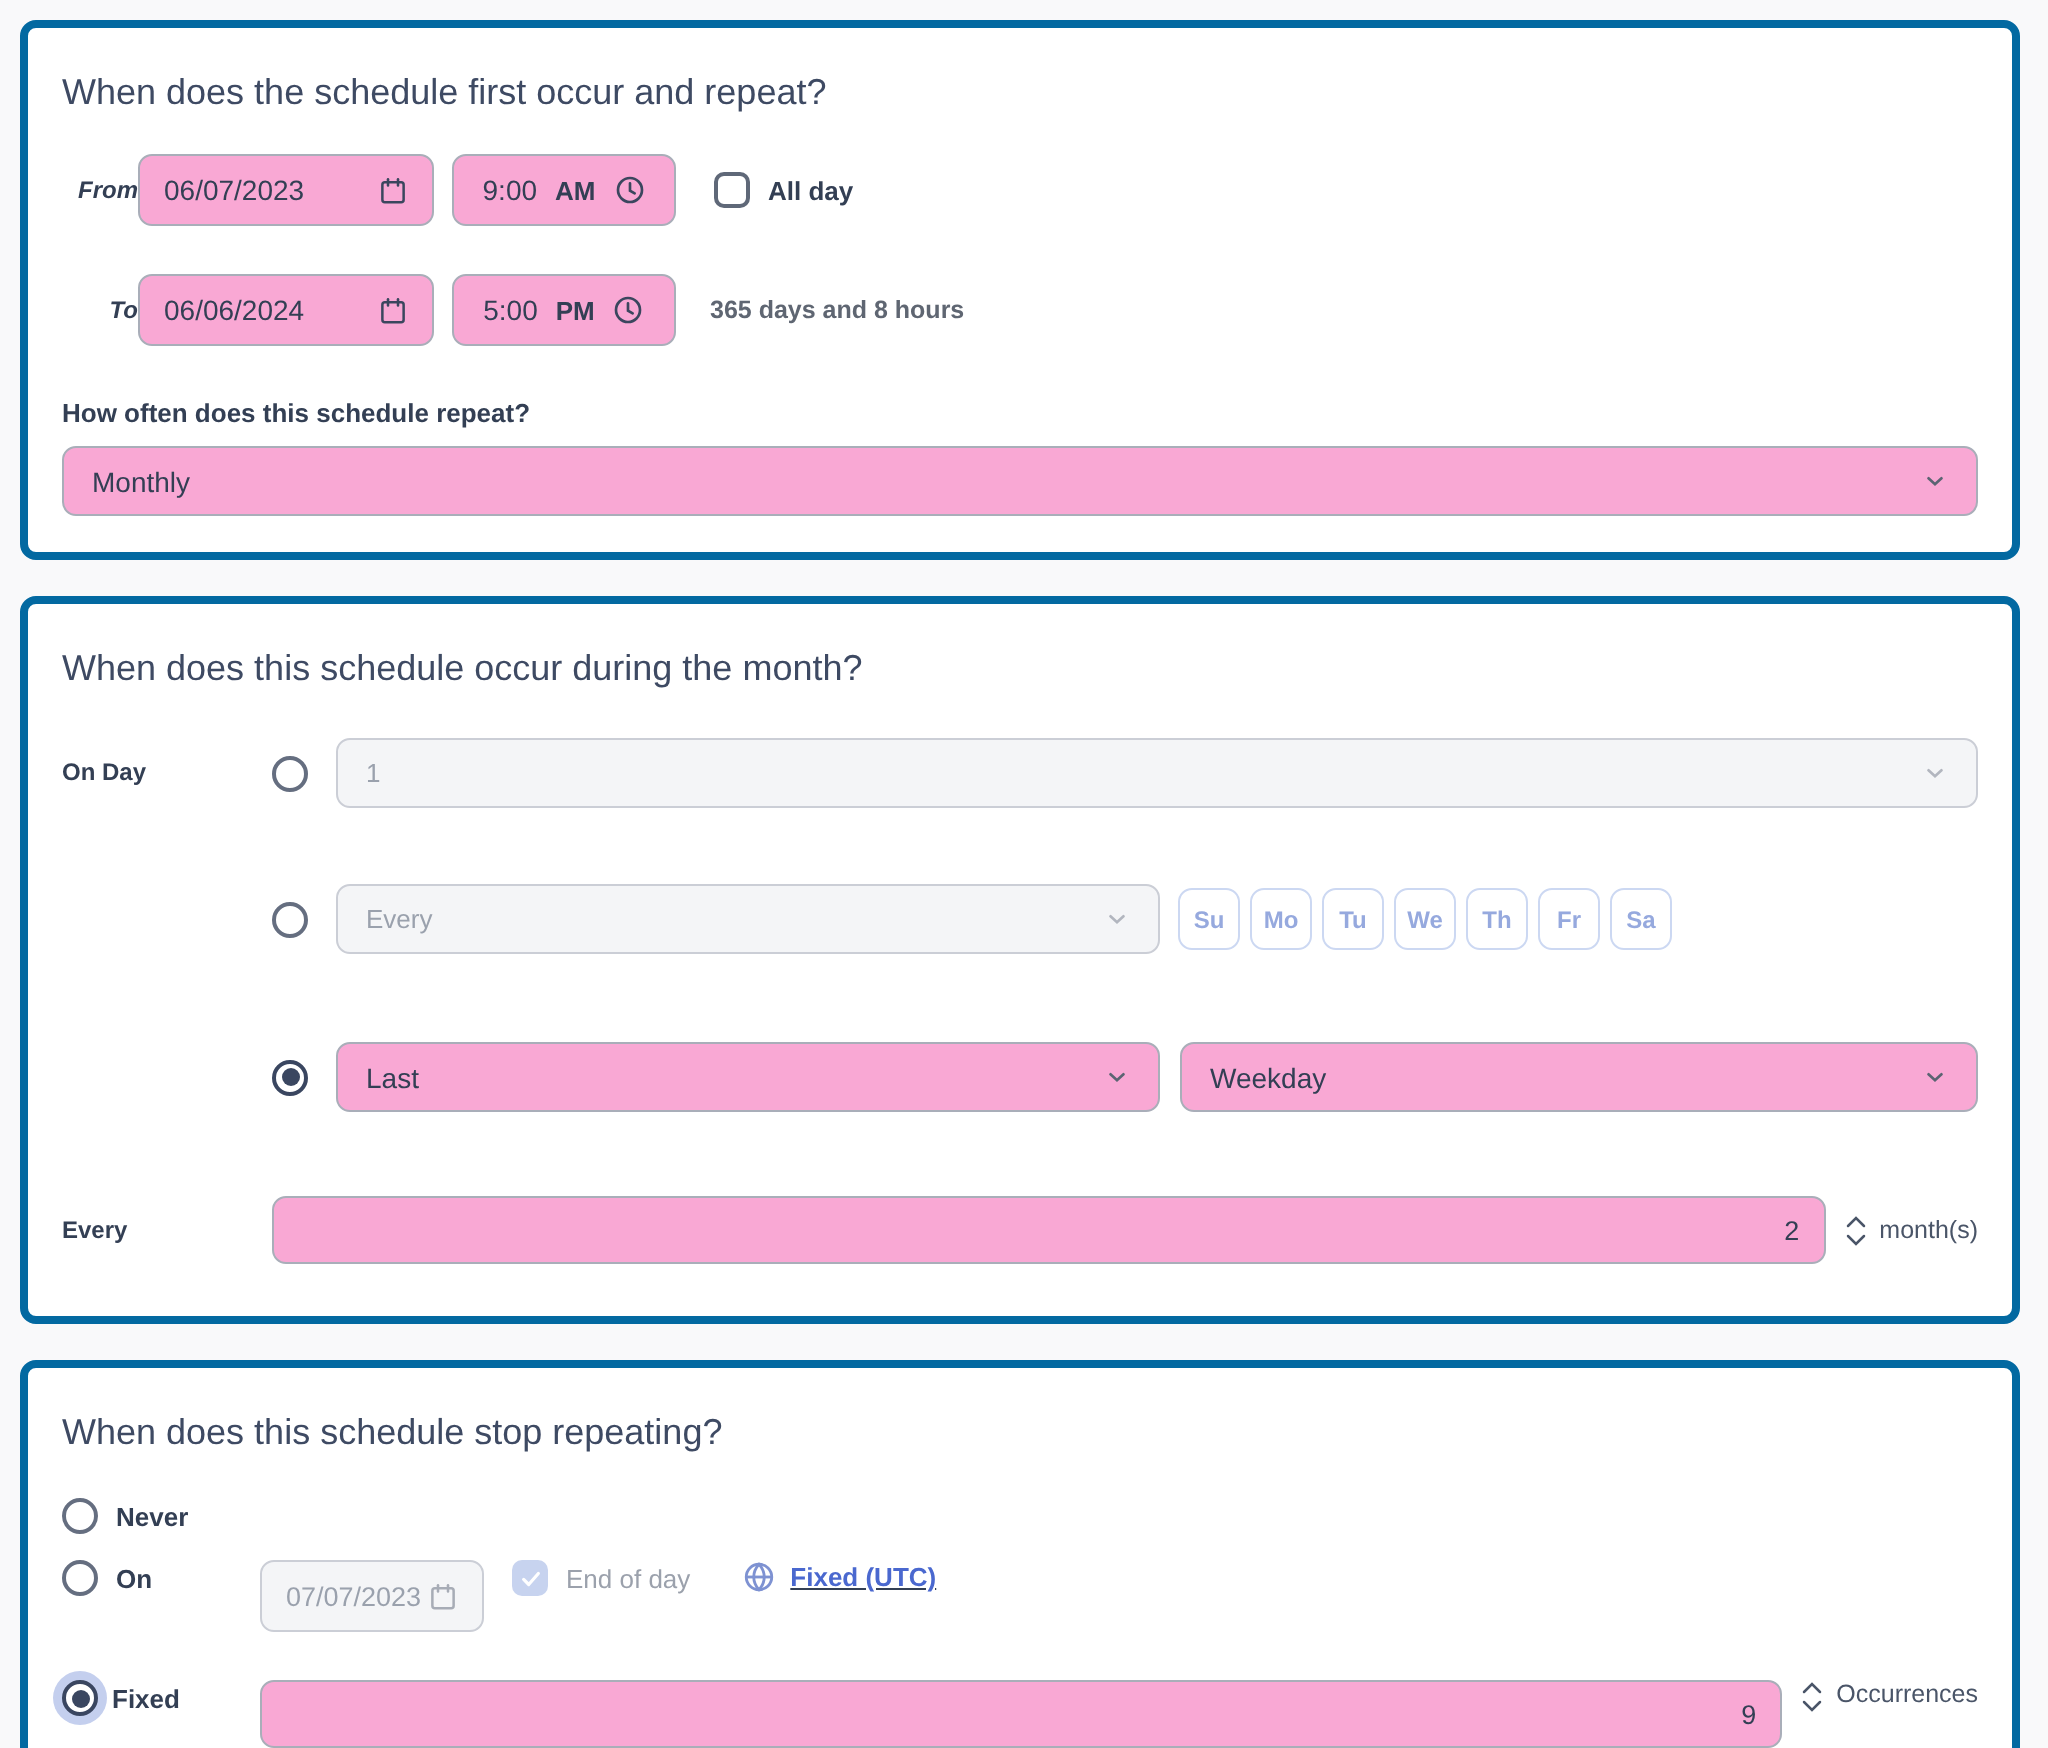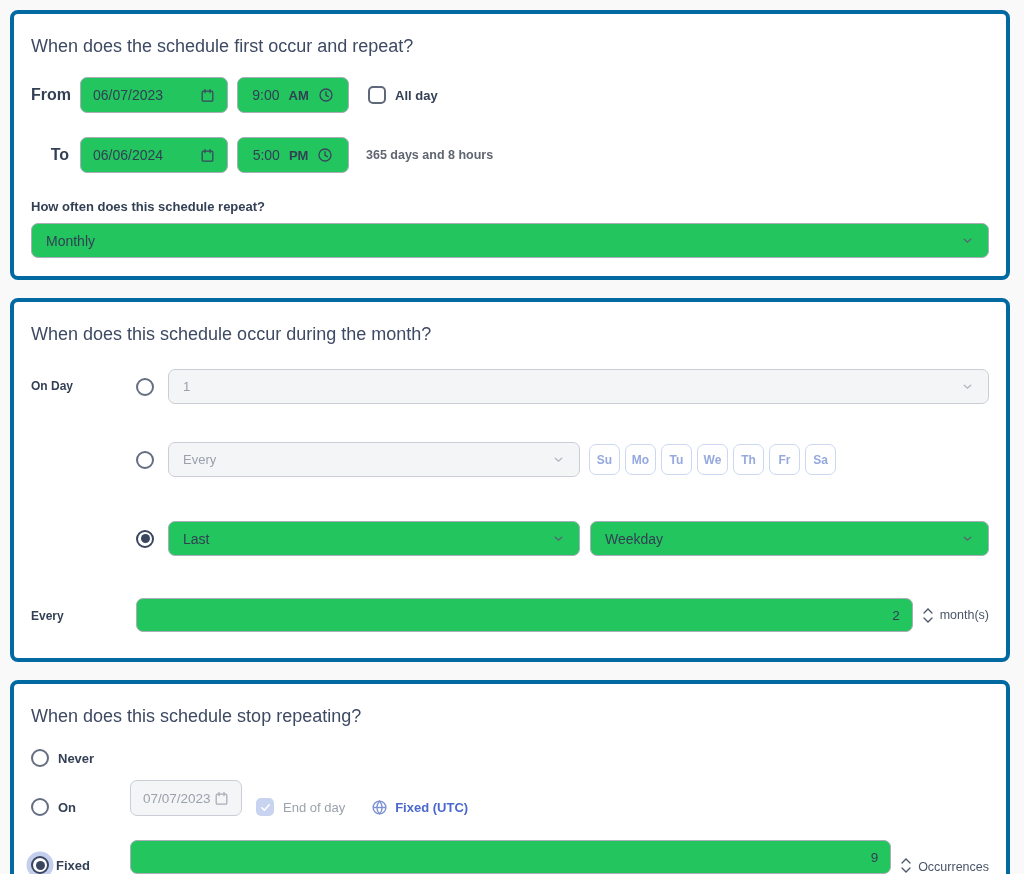--- a/index.html
+++ b/index.html
@@ -19,34 +19,34 @@
     margin-bottom:18px;
   }
   .card-title {
     font-size:18px;
     font-weight:400;
     color:#3e4a63;
     margin:6px 0 20px 0;
   }
   .row { display:flex; align-items:center; }
   .field-label {
-    font-size:16px;
+    font-size:12px;
     font-weight:700;
     color:#333f54;
     width:38px;
     text-align:right;
-    margin-right:11px;
     flex:0 0 auto;
+    font-style:italic;
   }
   
   .date-input, .time-input, .select, .num-input {
     height:36px;
     border:1px solid #a9aeb9;
     border-radius:7px;
-    background:#22c55e;
+    background:#f9a8d4;
     display:flex;
     align-items:center;
     font-size:14px;
     color:#333f54;
   }
   .date-input { width:148px; padding:0 12px; justify-content:space-between; }
   .time-input { width:112px; padding:12px 12px; justify-content:center; gap:9px; margin-left:9px; }
   .time-input .meridiem { font-weight:700; font-size:13px; }
   .select { padding:0 14px; justify-content:space-between; height:35px; }
   .select .chev { flex:0 0 auto; margin-left:8px; display:flex; }
@@ -86,21 +86,21 @@
   .day-chip {
     width:31px; height:31px;
     border:1px solid #ccd8f2; border-radius:7px;
     display:flex; align-items:center; justify-content:center;
     font-size:12px; font-weight:700; color:#96a9de; background:#fff;
   }
   .stepper { display:flex; flex-direction:column; gap:1px; margin:0 6px 0 9px; }
   .stepper svg { display:block; }
   .unit-label { font-size:12.5px; color:#4a5568; white-space:nowrap; }
   
-  .stop-row { display:flex; align-items:flex-end; }
+  .stop-row { display:flex; align-items:flex-start; }
   .stop-radio-group { display:flex; align-items:center; gap:9px; width:99px; flex:0 0 auto; }
   .disabled-text { color:#9aa1ad; }
   .fixed-utc { font-size:13px; font-weight:700; color:#4a68cf; }
   .eod-label { font-size:13px; color:#9ba1ac; }
 </style>
 </head>
 <body>
 
 <div class="card">
   <div class="card-title">When does the schedule first occur and repeat?</div>
@@ -278,21 +278,21 @@
       </span>
     </div>
     <div class="row" style="margin-left:14px; gap:9px;">
       <span class="checkbox checked-disabled">
         <svg width="11" height="11" viewBox="0 0 24 24" fill="none" stroke="#ffffff" stroke-width="3.5" stroke-linecap="round" stroke-linejoin="round">
             <polyline points="4 12.5 9.5 18 20 6"></polyline>
           </svg>
       </span>
       <span class="eod-label">End of day</span>
     </div>
-    <div class="row" style="margin-left:26px; gap:7px;">
+    <div class="row" style="margin-left:26px; gap:7px;text-decoration:underline;">
       <span style="display:flex;">
         <svg width="17" height="17" viewBox="0 0 24 24" fill="none" stroke="#7e92d2" stroke-width="2">
             <circle cx="12" cy="12" r="9"></circle>
             <path d="M3.5 12h17"></path>
             <path d="M12 3c2.4 2.6 3.7 5.5 3.7 9s-1.3 6.4-3.7 9c-2.4-2.6-3.7-5.5-3.7-9S9.6 5.6 12 3z"></path>
           </svg>
       </span>
       <span class="fixed-utc">Fixed (UTC)</span>
     </div>
   </div>

